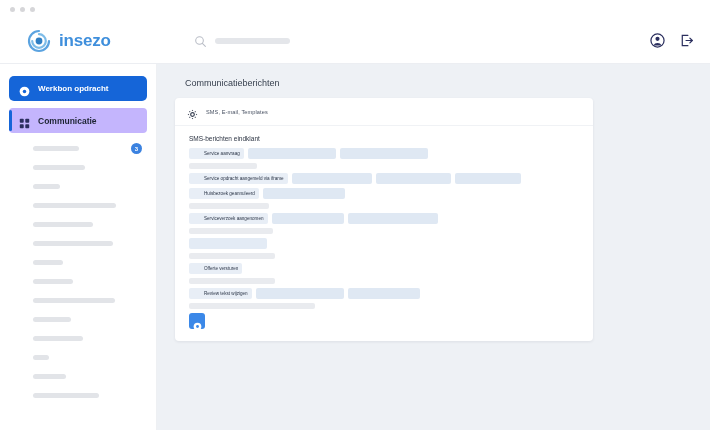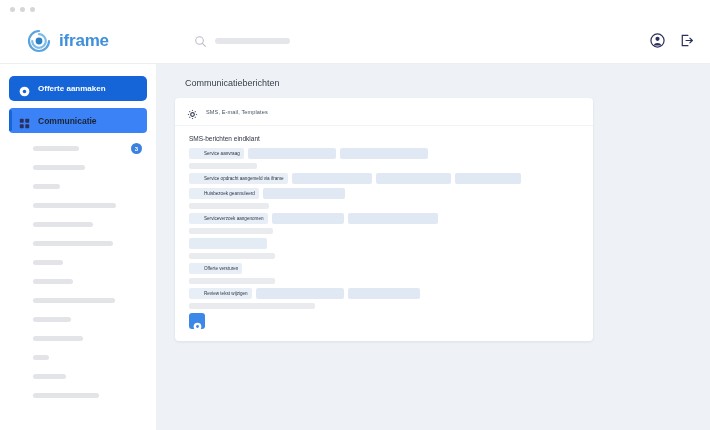--- a/index.html
+++ b/index.html
@@ -117,21 +117,21 @@
   }
   .btn-primary .ic { width: 11px; height: 11px; flex: 0 0 auto; }
 
   .nav-active {
     position: relative;
     display: flex;
     align-items: center;
     gap: 8px;
     height: 25px;
     border-radius: 4px;
-    background: #3b82f6;
+    background: #c4b5fd;
     padding: 0 10px;
     margin-bottom: 6px;
   }
   .nav-active::before {
     content: "";
     position: absolute;
     left: 0; top: 2px; bottom: 2px;
     width: 2.5px;
     border-radius: 2px;
     background: #1565d8;
@@ -277,21 +277,21 @@
   <div class="top-header">
 
     <div class="brand">
       <span class="brand-mark">
         <svg viewBox="0 0 26 26" width="26" height="26">
           <path d="M13 3 A10 10 0 1 0 23 13" fill="none" stroke="#5ba3e0" stroke-width="2.2" stroke-linecap="round"></path>
           <path d="M13 6.2 A6.8 6.8 0 1 1 6.2 13" fill="none" stroke="#7dbce8" stroke-width="2.2" stroke-linecap="round"></path>
           <circle cx="13" cy="13" r="3.4" fill="#2f7fc4"></circle>
         </svg>
       </span>
-      <span class="brand-name">iframe</span>
+      <span class="brand-name">insezo</span>
     </div>
 
     <div class="search-box">
       <span class="search-icon">
         <svg viewBox="0 0 16 16" width="13" height="13">
           <circle cx="6.8" cy="6.8" r="4.7" fill="none" stroke="#b9bdc6" stroke-width="1.3"></circle>
           <line x1="10.3" y1="10.3" x2="14" y2="14" stroke="#b9bdc6" stroke-width="1.3" stroke-linecap="round"></line>
         </svg>
       </span>
       <span class="search-placeholder-bar"></span>
@@ -320,21 +320,21 @@
 
     <div class="sidebar">
 
       <div class="btn-primary">
         <span class="ic">
           <svg viewBox="0 0 14 14" width="11" height="11">
             <circle cx="7" cy="7" r="6.2" fill="#ffffff"></circle>
             <circle cx="7" cy="7" r="2.2" fill="#1565d8"></circle>
           </svg>
         </span>
-        <span class="label">Offerte aanmaken</span>
+        <span class="label">Werkbon opdracht</span>
       </div>
 
       <div class="nav-active">
         <span class="ic">
           <svg viewBox="0 0 14 14" width="11" height="11">
             <rect x="1" y="1" width="5" height="5" rx="1" fill="#2b2f5e"></rect>
             <rect x="8" y="1" width="5" height="5" rx="1" fill="#2b2f5e"></rect>
             <rect x="1" y="8" width="5" height="5" rx="1" fill="#2b2f5e"></rect>
             <rect x="8" y="8" width="5" height="5" rx="1" fill="#2b2f5e"></rect>
           </svg>

